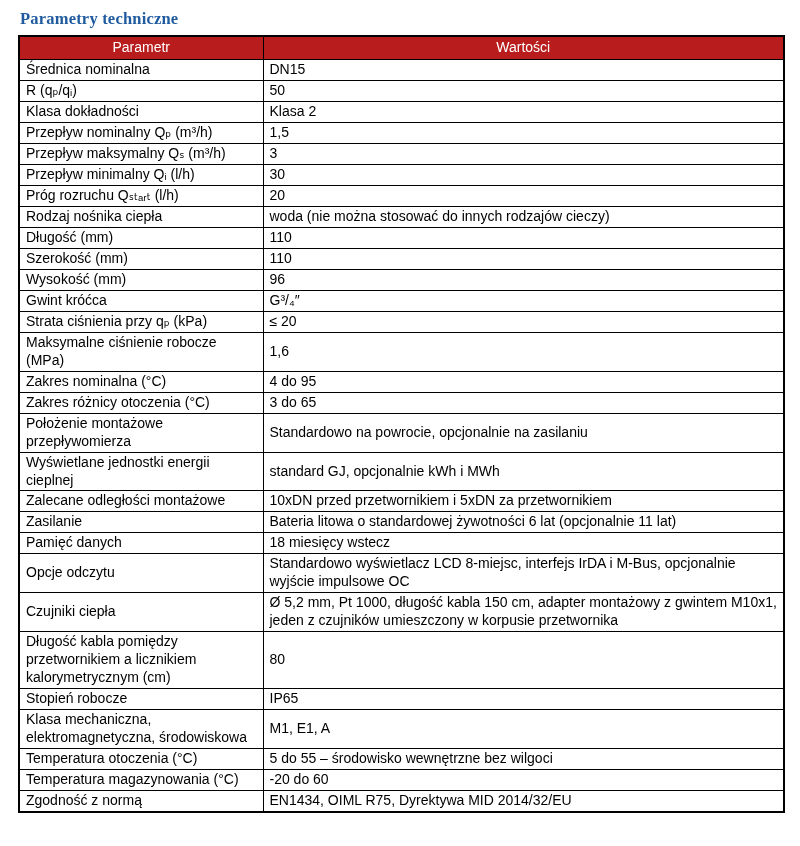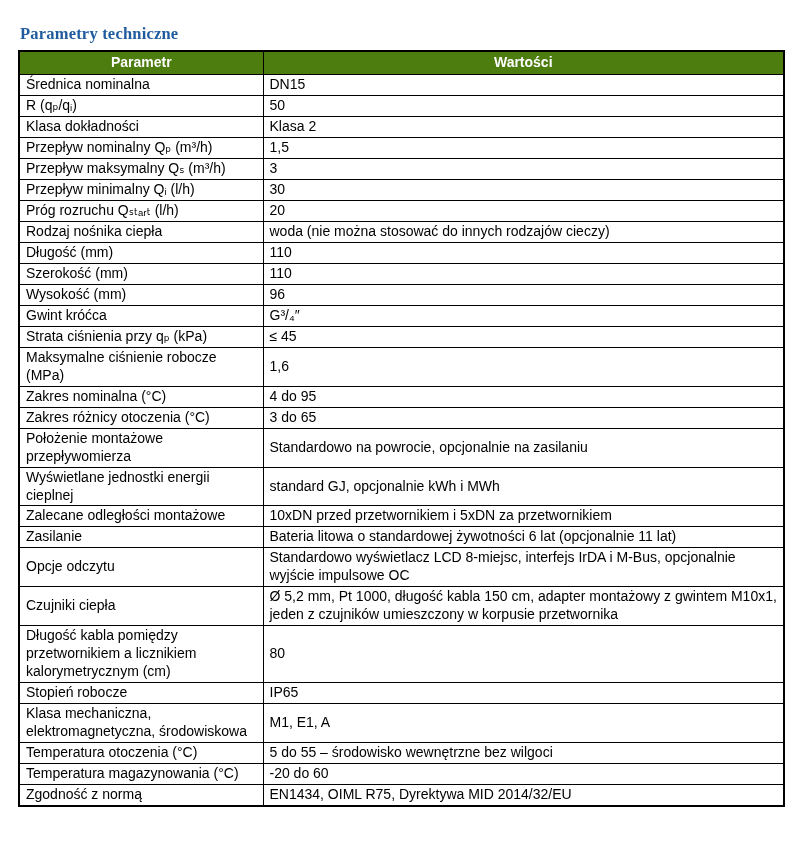--- a/index.html
+++ b/index.html
@@ -13,43 +13,43 @@
     height: 846px;
     box-sizing: border-box;
     padding: 6px 17px 10px 18px;
     background: #ffffff;
     overflow: hidden;
   }
   .page-title {
     color: #1f5b9e;
     font-weight: bold;
     font-size: 16.5px;
-    margin: 18px 0 6px 2px;
+    margin: 3px 0 6px 2px;
     letter-spacing: 0.2px;
     font-family: "Liberation Serif", "DejaVu Serif", serif;
   }
   table.spec-table {
     border-collapse: collapse;
     width: 765px;
     table-layout: fixed;
     border: 2px solid #000000;
   }
   .spec-table th, .spec-table td {
     border: 1px solid #000000;
     font-size: 14px;
     line-height: 1.28;
     padding: 1px 6px;
     vertical-align: middle;
     color: #000000;
     overflow: hidden;
   }
   .spec-table th {
-    background: #4d7c0f;
+    background: #b91c1c;
     color: #ffffff;
-    font-weight: bold;
+    font-weight: normal;
     text-align: center;
     height: 20px;
     padding: 1px 4px;
   }
   col.param-col { width: 244px; }
   col.value-col { width: 521px; }
   td.param-cell { text-align: left; }
   td.value-cell { text-align: left; }
   tr.spec-row { height: 21px; }
 </style>
@@ -115,21 +115,21 @@
         <tr class="spec-row">
           <td class="param-cell">Wysokość (mm)</td>
           <td class="value-cell">96</td>
         </tr>
         <tr class="spec-row">
           <td class="param-cell">Gwint króćca</td>
           <td class="value-cell">G³/₄″</td>
         </tr>
         <tr class="spec-row">
           <td class="param-cell">Strata ciśnienia przy qₚ (kPa)</td>
-          <td class="value-cell">≤ 45</td>
+          <td class="value-cell">≤ 20</td>
         </tr>
         <tr class="spec-row">
           <td class="param-cell">Maksymalne ciśnienie robocze (MPa)</td>
           <td class="value-cell">1,6</td>
         </tr>
         <tr class="spec-row">
           <td class="param-cell">Zakres nominalna (°C)</td>
           <td class="value-cell">4 do 95</td>
         </tr>
         <tr class="spec-row">
@@ -144,20 +144,24 @@
           <td class="param-cell">Wyświetlane jednostki energii cieplnej</td>
           <td class="value-cell">standard GJ, opcjonalnie kWh i MWh</td>
         </tr>
         <tr class="spec-row">
           <td class="param-cell">Zalecane odległości montażowe</td>
           <td class="value-cell">10xDN przed przetwornikiem i 5xDN za przetwornikiem</td>
         </tr>
         <tr class="spec-row">
           <td class="param-cell">Zasilanie</td>
           <td class="value-cell">Bateria litowa o standardowej żywotności 6 lat (opcjonalnie 11 lat)</td>
+        </tr>
+        <tr class="spec-row">
+          <td class="param-cell">Pamięć danych</td>
+          <td class="value-cell">18 miesięcy wstecz</td>
         </tr>
         <tr class="spec-row">
           <td class="param-cell">Opcje odczytu</td>
           <td class="value-cell">Standardowo wyświetlacz LCD 8-miejsc, interfejs IrDA i M-Bus, opcjonalnie wyjście impulsowe OC</td>
         </tr>
         <tr class="spec-row">
           <td class="param-cell">Czujniki ciepła</td>
           <td class="value-cell">Ø 5,2 mm, Pt 1000, długość kabla 150 cm, adapter montażowy z gwintem M10x1, jeden z czujników umieszczony w korpusie przetwornika</td>
         </tr>
         <tr class="spec-row">

